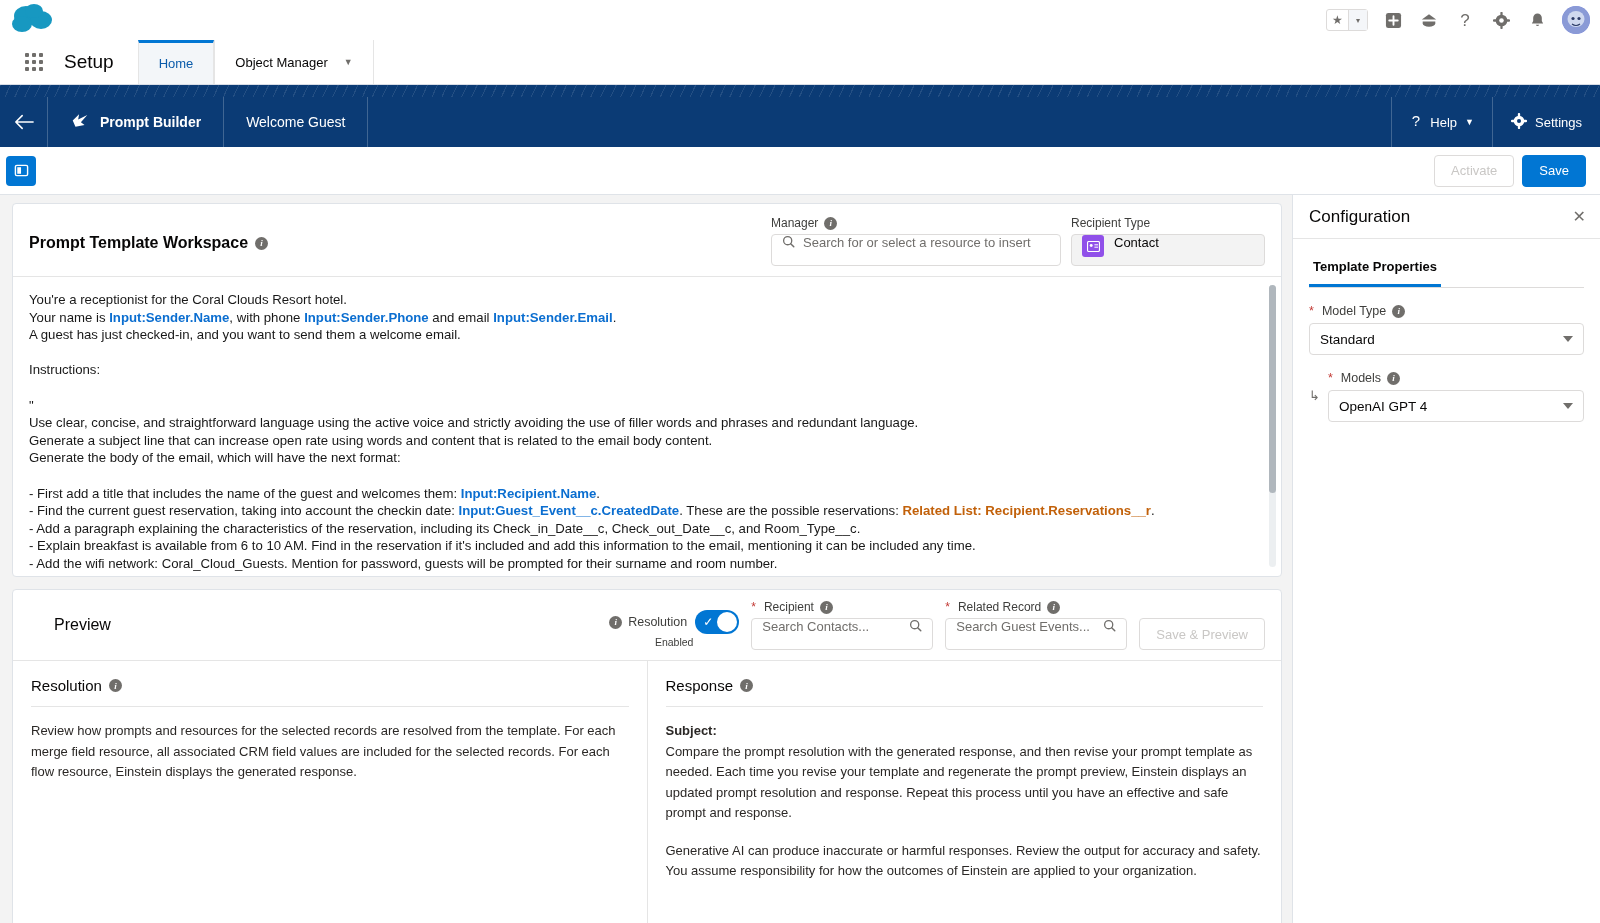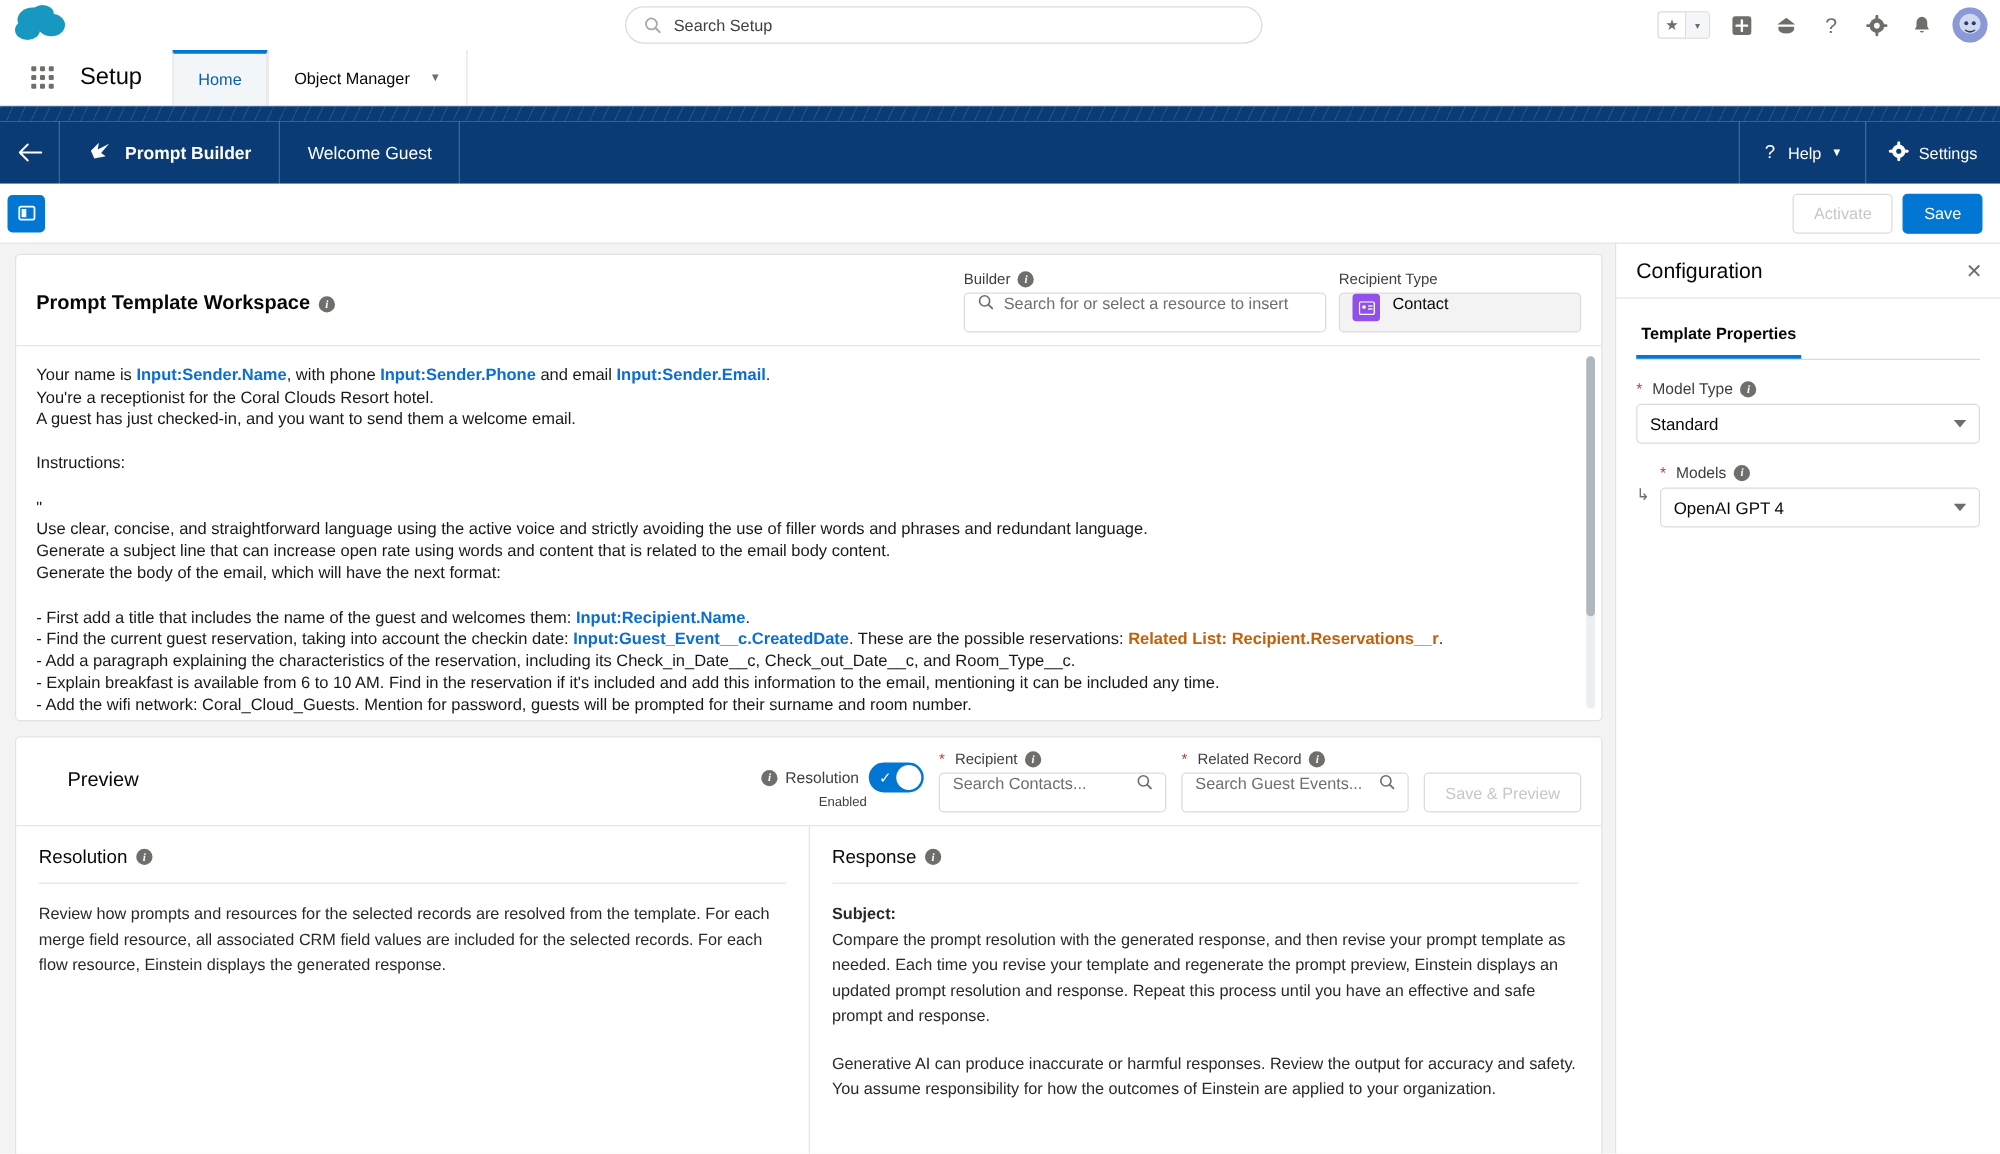--- a/index.html
+++ b/index.html
@@ -191,31 +191,20 @@
 <div class="global-header">
   <div class="sf-logo">
     <svg width="50" height="36" viewBox="0 0 50 36">
       <ellipse cx="18" cy="14" rx="12" ry="10" fill="#1798c1"></ellipse>
       <ellipse cx="33" cy="18" rx="11" ry="9" fill="#1798c1"></ellipse>
       <ellipse cx="14" cy="22" rx="10" ry="8" fill="#1798c1"></ellipse>
       <ellipse cx="26" cy="9" rx="9" ry="7" fill="#1798c1"></ellipse>
     </svg>
   </div>
 
-  <div class="global-search-wrap">
-    <div class="global-search">
-      <span class="sicon">
-        <svg width="14" height="14" viewBox="0 0 16 16">
-            <circle cx="7" cy="7" r="5" fill="none" stroke="#706e6b" stroke-width="1.6"></circle>
-            <line x1="10.7" y1="10.7" x2="14.5" y2="14.5" stroke="#706e6b" stroke-width="1.8" stroke-linecap="round"></line>
-          </svg>
-      </span>
-      <span title="Search Setup">Search Setup</span>
-    </div>
-  </div>
 
   <div class="global-right">
     <div class="fav-group">
       <div class="fav-star">★</div>
       <div class="fav-caret">▾</div>
     </div>
     <div class="gicon">
       <svg width="17" height="17" viewBox="0 0 18 18">
           <rect x="1" y="1" width="16" height="16" rx="2.5" fill="#706e6b"></rect>
           <path d="M9 4.5v9M4.5 9h9" stroke="#fff" stroke-width="2" stroke-linecap="round"></path>
@@ -355,21 +344,21 @@
 
     <div class="card">
       <div class="ws-head">
         <div class="ws-title">
           <span>Prompt Template Workspace</span>
           <span class="info-i">i</span>
         </div>
         <div class="ws-fields">
           <div class="field-block">
             <div class="field-label">
-              <span>Builder</span>
+              <span>Manager</span>
               <span class="info-i">i</span>
             </div>
             <div class="input-box resource-input">
               <span>
                 <svg width="13" height="13" viewBox="0 0 16 16">
                     <circle cx="7" cy="7" r="5" fill="none" stroke="#706e6b" stroke-width="1.6"></circle>
                     <line x1="10.7" y1="10.7" x2="14.5" y2="14.5" stroke="#706e6b" stroke-width="1.8" stroke-linecap="round"></line>
                   </svg>
               </span>
               <span>Search for or select a resource to insert</span>
@@ -389,22 +378,22 @@
                   </svg>
               </span>
               <span>Contact</span>
             </div>
           </div>
         </div>
       </div>
 
       <div class="prompt-area">
         <div id="prompt-lines">
+            <div class="prompt-line"><span>You're a receptionist for the Coral Clouds Resort hotel.</span></div>
             <div class="prompt-line"><span>Your name is </span><span class="tok-input">Input:Sender.Name</span><span>, with phone </span><span class="tok-input">Input:Sender.Phone</span><span> and email </span><span class="tok-input">Input:Sender.Email</span><span>.</span></div>
-            <div class="prompt-line"><span>You're a receptionist for the Coral Clouds Resort hotel.</span></div>
             <div class="prompt-line"><span>A guest has just checked-in, and you want to send them a welcome email.</span></div>
             <div class="prompt-line blank"></div>
             <div class="prompt-line"><span>Instructions:</span></div>
             <div class="prompt-line blank"></div>
             <div class="prompt-line"><span>"</span></div>
             <div class="prompt-line"><span>Use clear, concise, and straightforward language using the active voice and strictly avoiding the use of filler words and phrases and redundant language.</span></div>
             <div class="prompt-line"><span>Generate a subject line that can increase open rate using words and content that is related to the email body content.</span></div>
             <div class="prompt-line"><span>Generate the body of the email, which will have the next format:</span></div>
             <div class="prompt-line blank"></div>
             <div class="prompt-line"><span>- First add a title that includes the name of the guest and welcomes them: </span><span class="tok-input">Input:Recipient.Name</span><span>.</span></div>

